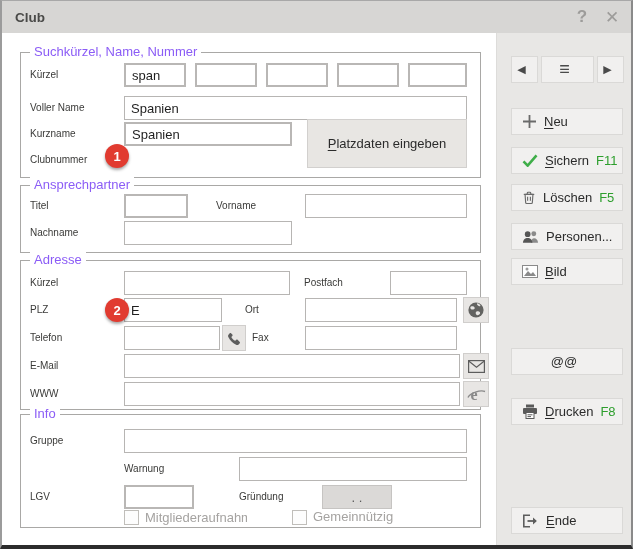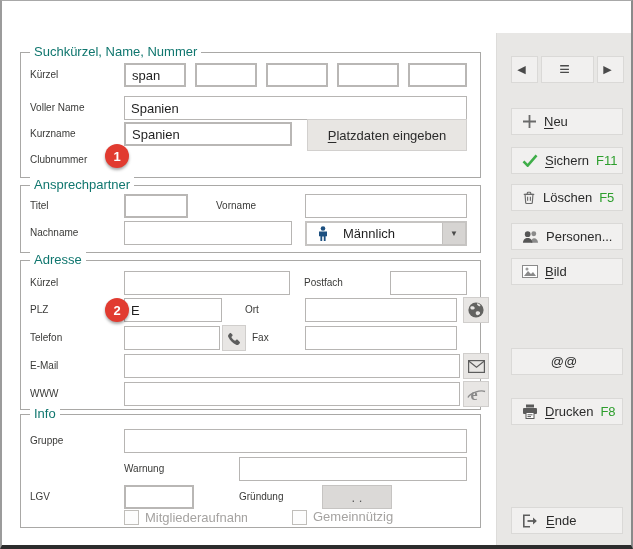--- a/index.html
+++ b/index.html
@@ -16,21 +16,21 @@
   }
   .title{font-size:13.5px;font-weight:bold;color:#4a4a48;padding-left:13px;}
   .wctl{position:absolute;top:4px;width:26px;height:24px;display:flex;align-items:center;justify-content:center;
         color:#9d9c9a;font-size:17px;font-weight:bold;cursor:default;}
   .sidebar{
     position:absolute;left:494px;top:32px;right:0;bottom:0;background:#e8e7e5;
     border-left:1px solid #dddcda;
   }
   .fieldset{position:absolute;border:1px solid #a9a8a6;background:#fff;}
   .legend{position:absolute;top:-9px;left:9px;background:#fff;padding:0 4px;
-          font-size:13px;color:#0f766e;white-space:nowrap;}
+          font-size:13px;color:#8b5cf6;white-space:nowrap;}
   .label{position:absolute;font-size:10px;color:#3a3a38;line-height:24px;white-space:nowrap;}
   .input{position:absolute;box-sizing:border-box;height:24px;border:1px solid #b7b5b3;
          background:#fff;font-family:inherit;font-size:13px;color:#1f1f1f;
          padding:2px 6px;outline:none;}
   .input.strong{border:2px solid #b9b7b5;}
   .gbtn{position:absolute;box-sizing:border-box;background:#e8e6e3;border:1px solid #d2d0ce;
         font-family:inherit;font-size:13px;color:#2b2b2b;display:flex;align-items:center;justify-content:center;
         cursor:default;}
   .iconbtn{position:absolute;box-sizing:border-box;width:26px;height:26px;background:#e8e6e4;
            border:1px solid #d0cecc;display:flex;align-items:center;justify-content:center;cursor:default;}
@@ -53,20 +53,25 @@
   .mn{text-decoration:underline;text-underline-offset:2px;}
   .fkey{margin-left:auto;padding-right:9px;color:#2d9e2d;font-size:13px;}
   .navtxt{color:#4a4a4a;}
   .icon{display:flex;align-items:center;justify-content:center;}
 </style>
 </head>
 <body>
 
 <div id="app">
 
+  <div class="titlebar">
+    <span class="title">Club</span>
+    <span class="wctl" style="right:36px;">?</span>
+    <span class="wctl" style="right:6px;">✕</span>
+  </div>
 
   <div class="sidebar"></div>
 
   <div class="fieldset" style="left:18px;top:51px;width:459px;height:124px;">
     <span class="legend">Suchkürzel, Name, Nummer</span>
   </div>
   <span class="label" style="left:28px;top:62px;">Kürzel</span>
   <input class="input strong" style="left: 122px; top: 62px; width: 62px;" value="span">
   <input class="input strong" style="left: 193px; top: 62px; width: 62px;" value="">
   <input class="input strong" style="left: 264px; top: 62px; width: 62px;" value="">
@@ -76,45 +81,35 @@
   <span class="label" style="left:28px;top:95px;">Voller Name</span>
   <input class="input" style="left: 122px; top: 95px; width: 343px;" value="Spanien">
 
   <span class="label" style="left:28px;top:121px;">Kurzname</span>
   <input class="input strong" style="left: 122px; top: 121px; width: 168px;" value="Spanien">
 
   <span class="label" style="left:28px;top:147px;">Clubnummer</span>
   <input class="input" style="left: 122px; top: 160px; width: 68px; margin-top: 28px;" value="0349999">
   <span class="badge" style="left:103px;top:143px;">1</span>
 
-  <button class="gbtn" style="left:305px;top:118px;width:160px;height:32px;">
+  <button class="gbtn" style="left:305px;top:118px;width:160px;height:49px;">
     <span><span class="mn">P</span><span>latzdaten eingeben</span></span>
   </button>
 
   <div class="fieldset" style="left:18px;top:184px;width:459px;height:66px;">
     <span class="legend">Ansprechpartner</span>
   </div>
   <span class="label" style="left:28px;top:193px;">Titel</span>
   <input class="input strong" style="left: 122px; top: 193px; width: 64px;">
   <span class="label" style="left:214px;top:193px;">Vorname</span>
   <input class="input" style="left: 303px; top: 193px; width: 162px;">
 
   <span class="label" style="left:28px;top:220px;">Nachname</span>
   <input class="input" style="left: 122px; top: 220px; width: 168px;">
 
-  <div class="dropdown" style="left:303px;top:220px;width:162px;">
-    <span class="icon" style="margin-left:10px;">
-      <svg width="12" height="16" viewBox="0 0 12 16" fill="#1d5080">
-          <circle cx="6" cy="2.5" r="2.3"></circle>
-          <path d="M2 5.6h8v4.6H8.6V15H6.8v-4.6H5.2V15H3.4V10.2H2z"></path>
-        </svg>
-    </span>
-    <span class="dlabel">Männlich</span>
-    <span class="darrow">▼</span>
-  </div>
 
   <div class="fieldset" style="left:18px;top:259px;width:459px;height:148px;">
     <span class="legend">Adresse</span>
   </div>
   <span class="label" style="left:28px;top:270px;">Kürzel</span>
   <input class="input" style="left: 122px; top: 270px; width: 166px;">
   <span class="label" style="left:302px;top:270px;">Postfach</span>
   <input class="input" style="left: 388px; top: 270px; width: 77px;">
 
   <span class="label" style="left:28px;top:297px;">PLZ</span>

